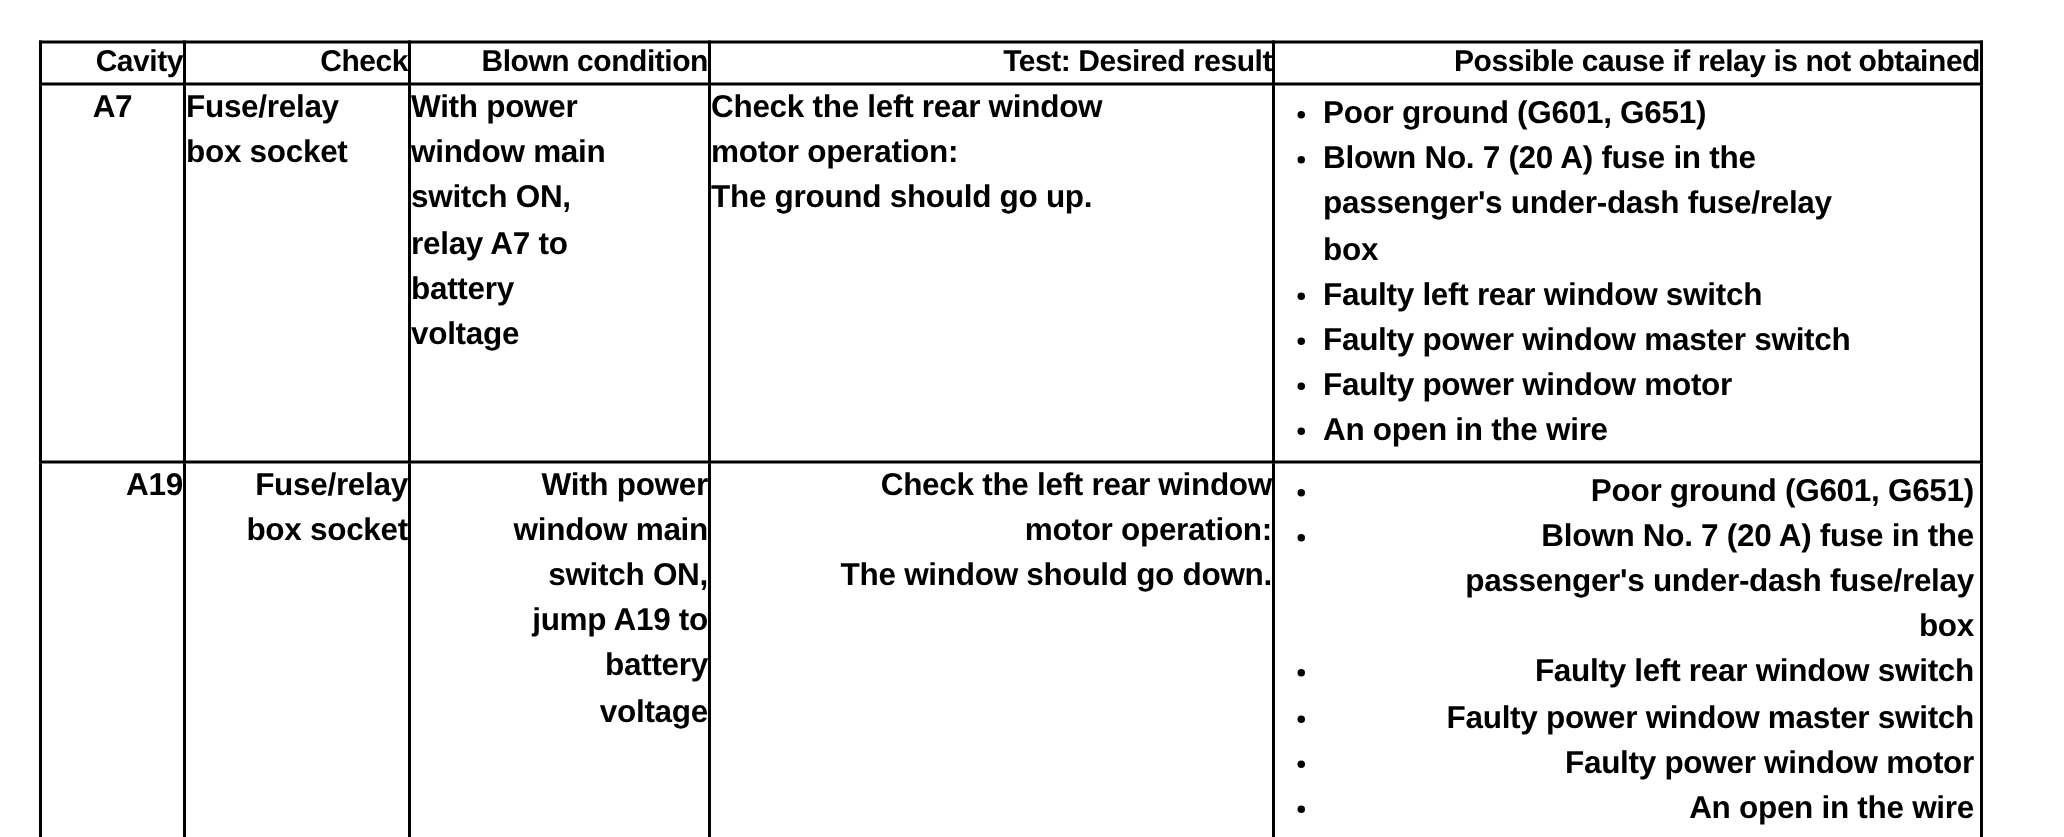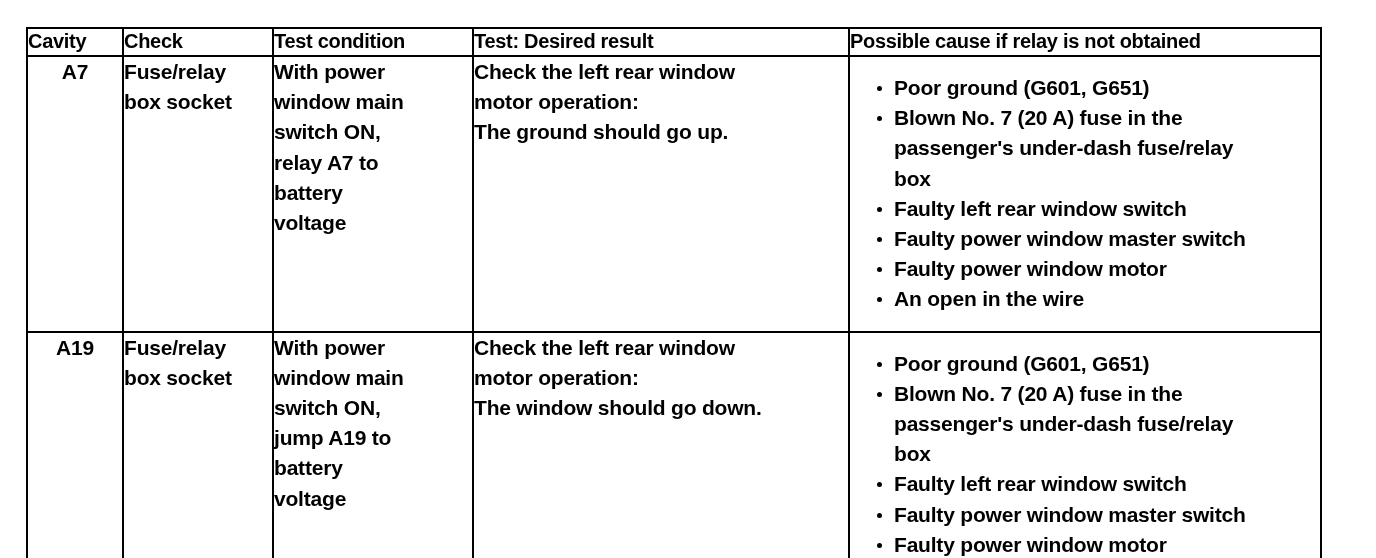--- a/index.html
+++ b/index.html
@@ -43,21 +43,21 @@
   
   col.c-cavity    { width: 96px; }
   col.c-wire      { width: 150px; }
   col.c-cond      { width: 200px; }
   col.c-result    { width: 376px; }
   col.c-cause     { width: 472px; }
 
   
   thead th {
     height: 26px;
-    text-align: left;
+    text-align: right;
     font-weight: bold;
     font-size: 20px;
     letter-spacing: -0.3px;
     line-height: 24px;
     padding: 1px 2px 3px 2px;
     white-space: nowrap;
     overflow: hidden;
   }
 
   
@@ -81,21 +81,21 @@
   td.result-cell {
     padding: 6px 0 0 11px;
   }
   td.cause-cell {
     padding: 6px 0 6px 0;
   }
 
   .cell-line { display: block; white-space: nowrap; }
 
   ul.cause-list {
-    margin: 16px;
+    margin: 4px;
     padding: 0;
     list-style: none;
   }
   ul.cause-list > li {
     position: relative;
     padding-left: 28px;
     margin: 0;
   }
   ul.cause-list > li .bullet-dot {
     position: absolute;
@@ -113,40 +113,40 @@
     display: block;
     white-space: nowrap;
   }
   ul.cause-list > li .cause-text .wrap-line.indent {
     margin-left: 0;
   }
   .row-2 td { }
 
   
   tr.row-1 td { height: 235px; }
-  tr.row-2 td { height: 241px; }
+  tr.row-2 td { height: 241px; text-align: right; }
 </style>
 </head>
 <body>
 
 <div id="page">
 
   <table class="spec-table">
     <colgroup>
       <col class="c-cavity">
       <col class="c-wire">
       <col class="c-cond">
       <col class="c-result">
       <col class="c-cause">
     </colgroup>
     <thead>
       <tr>
         <th>Cavity</th>
         <th>Check</th>
-        <th>Test condition</th>
+        <th>Blown condition</th>
         <th>Test: Desired result</th>
         <th>Possible cause if relay is not obtained</th>
       </tr>
     </thead>
     <tbody>
 
       <tr class="row-1">
         <td class="cavity-cell">
           <span class="cell-line">A7</span>
         </td>

